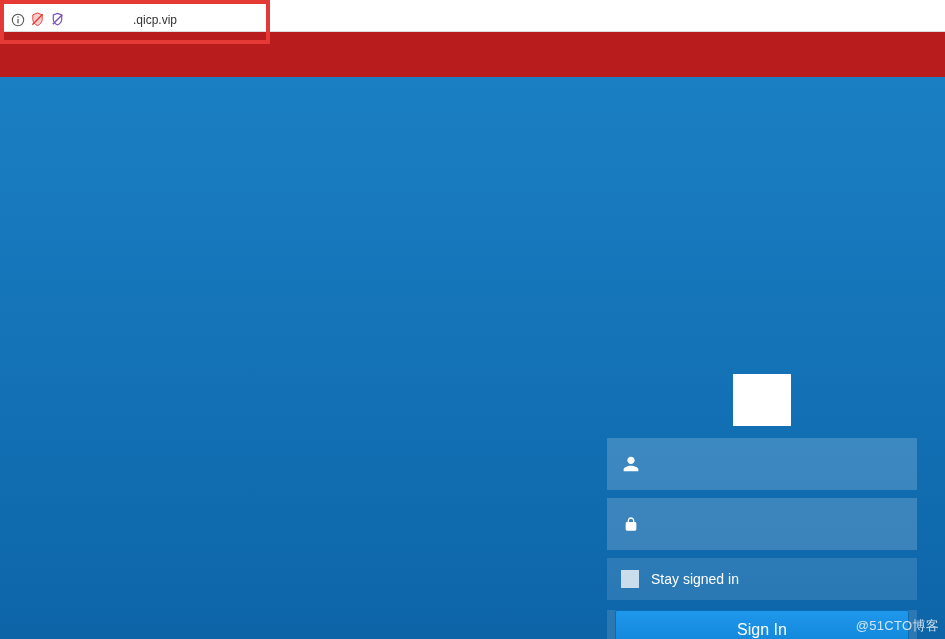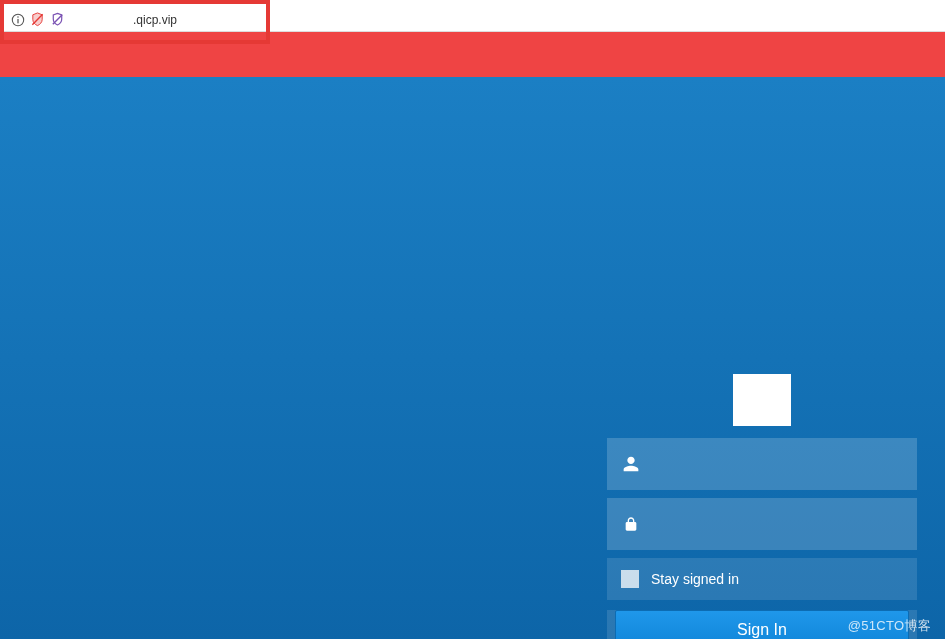--- a/index.html
+++ b/index.html
@@ -47,21 +47,21 @@
       justify-content: center;
     }
     .url-text {
       font-size: 12px;
       color: #333;
       margin-left: 56px;
     }
     .page-body {
       width: 100%;
       height: calc(100% - 32px);
-      background: #ef4444;
+      background: #b91c1c;
       position: relative;
     }
     .blue-panel {
       position: absolute;
       top: 45px;
       left: 0;
       right: 0;
       bottom: 0;
       background: linear-gradient(180deg, #1b7fc4 0%, #1472b6 50%, #0d65a8 100%);
     }
@@ -130,21 +130,21 @@
       height: 40px;
       background: linear-gradient(180deg, #1f97ea 0%, #0f84d8 100%);
       border: 1px solid #0c6cb3;
       color: #fff;
       font-size: 16px;
       cursor: pointer;
       border-radius: 2px;
     }
     .watermark {
       position: absolute;
-      right: 14px;
+      right: 6px;
       bottom: 4px;
       font-size: 13px;
       color: rgba(255,255,255,0.78);
       letter-spacing: 0.3px;
     }
   </style>
 </head>
 <body>
 
 <div class="highlight-box"></div>

